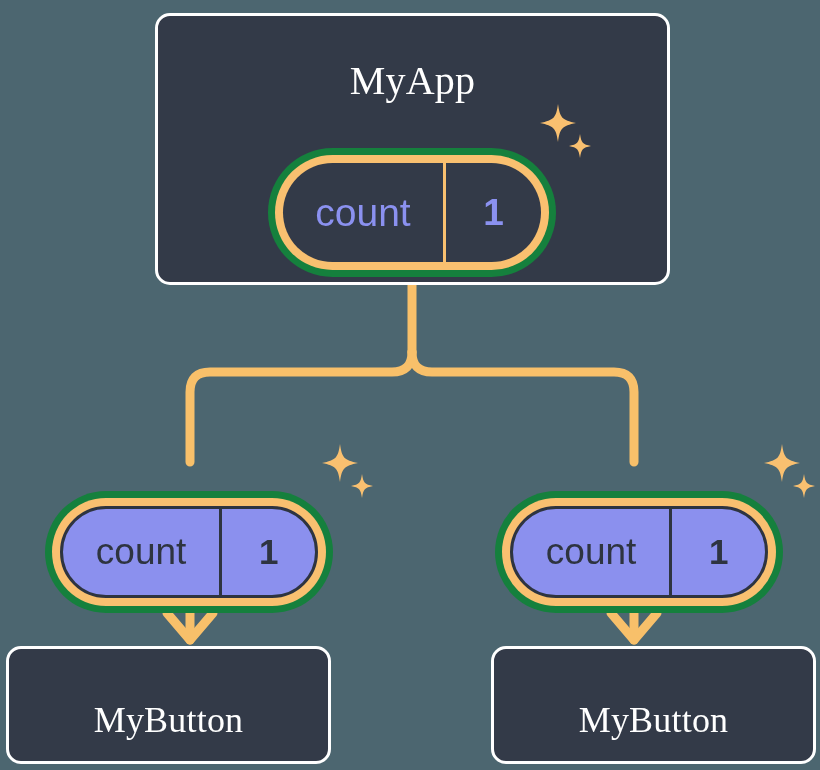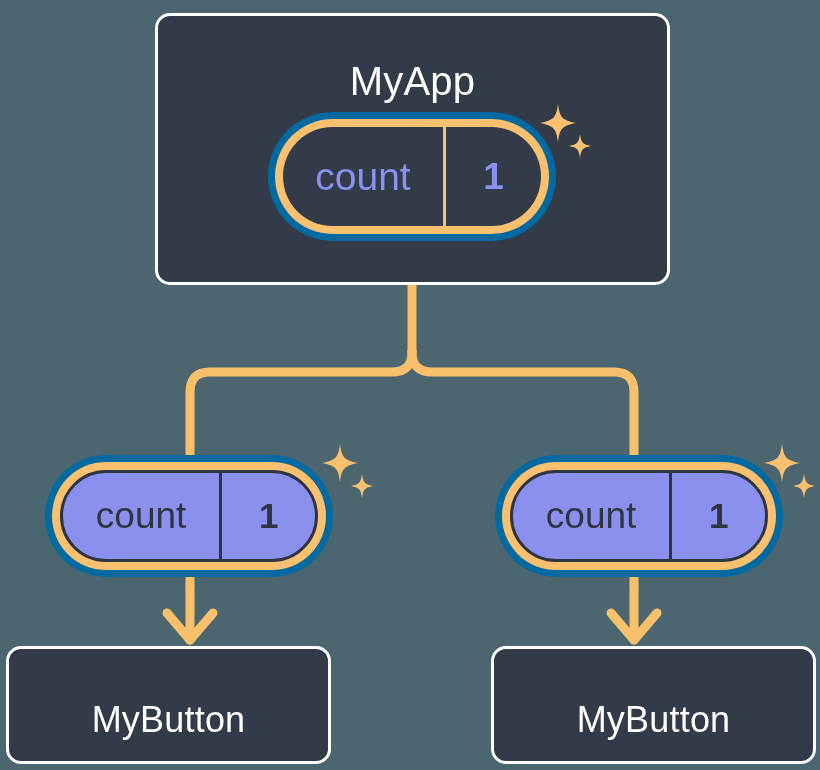--- a/index.html
+++ b/index.html
@@ -38,20 +38,21 @@
   }
   .card-title {
     position: absolute;
     left: 0;
     width: 100%;
     text-align: center;
     color: #ffffff;
     font-weight: 400;
     letter-spacing: 0.2px;
     white-space: nowrap;
+    font-family: Liberation Serif, serif;
   }
   #card-myapp {
     left: 155px;
     top: 13px;
     width: 515px;
     height: 272px;
   }
   #card-myapp .card-title {
     top: 40px;
     font-size: 40px;
@@ -74,23 +75,24 @@
     font-size: 36px;
     line-height: 46px;
     margin-top: 16px;
   }
 
   
   .pill {
     position: absolute;
     box-sizing: border-box;
     border-radius: 999px;
-    background: #0369a1;              
+    background: #15803d;              
     padding: 7px;
     box-shadow: 0 0 0 0 rgba(0,0,0,0);
+    margin-top: 36px;
   }
   .pill-mid {
     box-sizing: border-box;
     width: 100%;
     height: 100%;
     border-radius: 999px;
     background: #f9c070;              
     padding: 8px;
   }
   .pill-inner {

